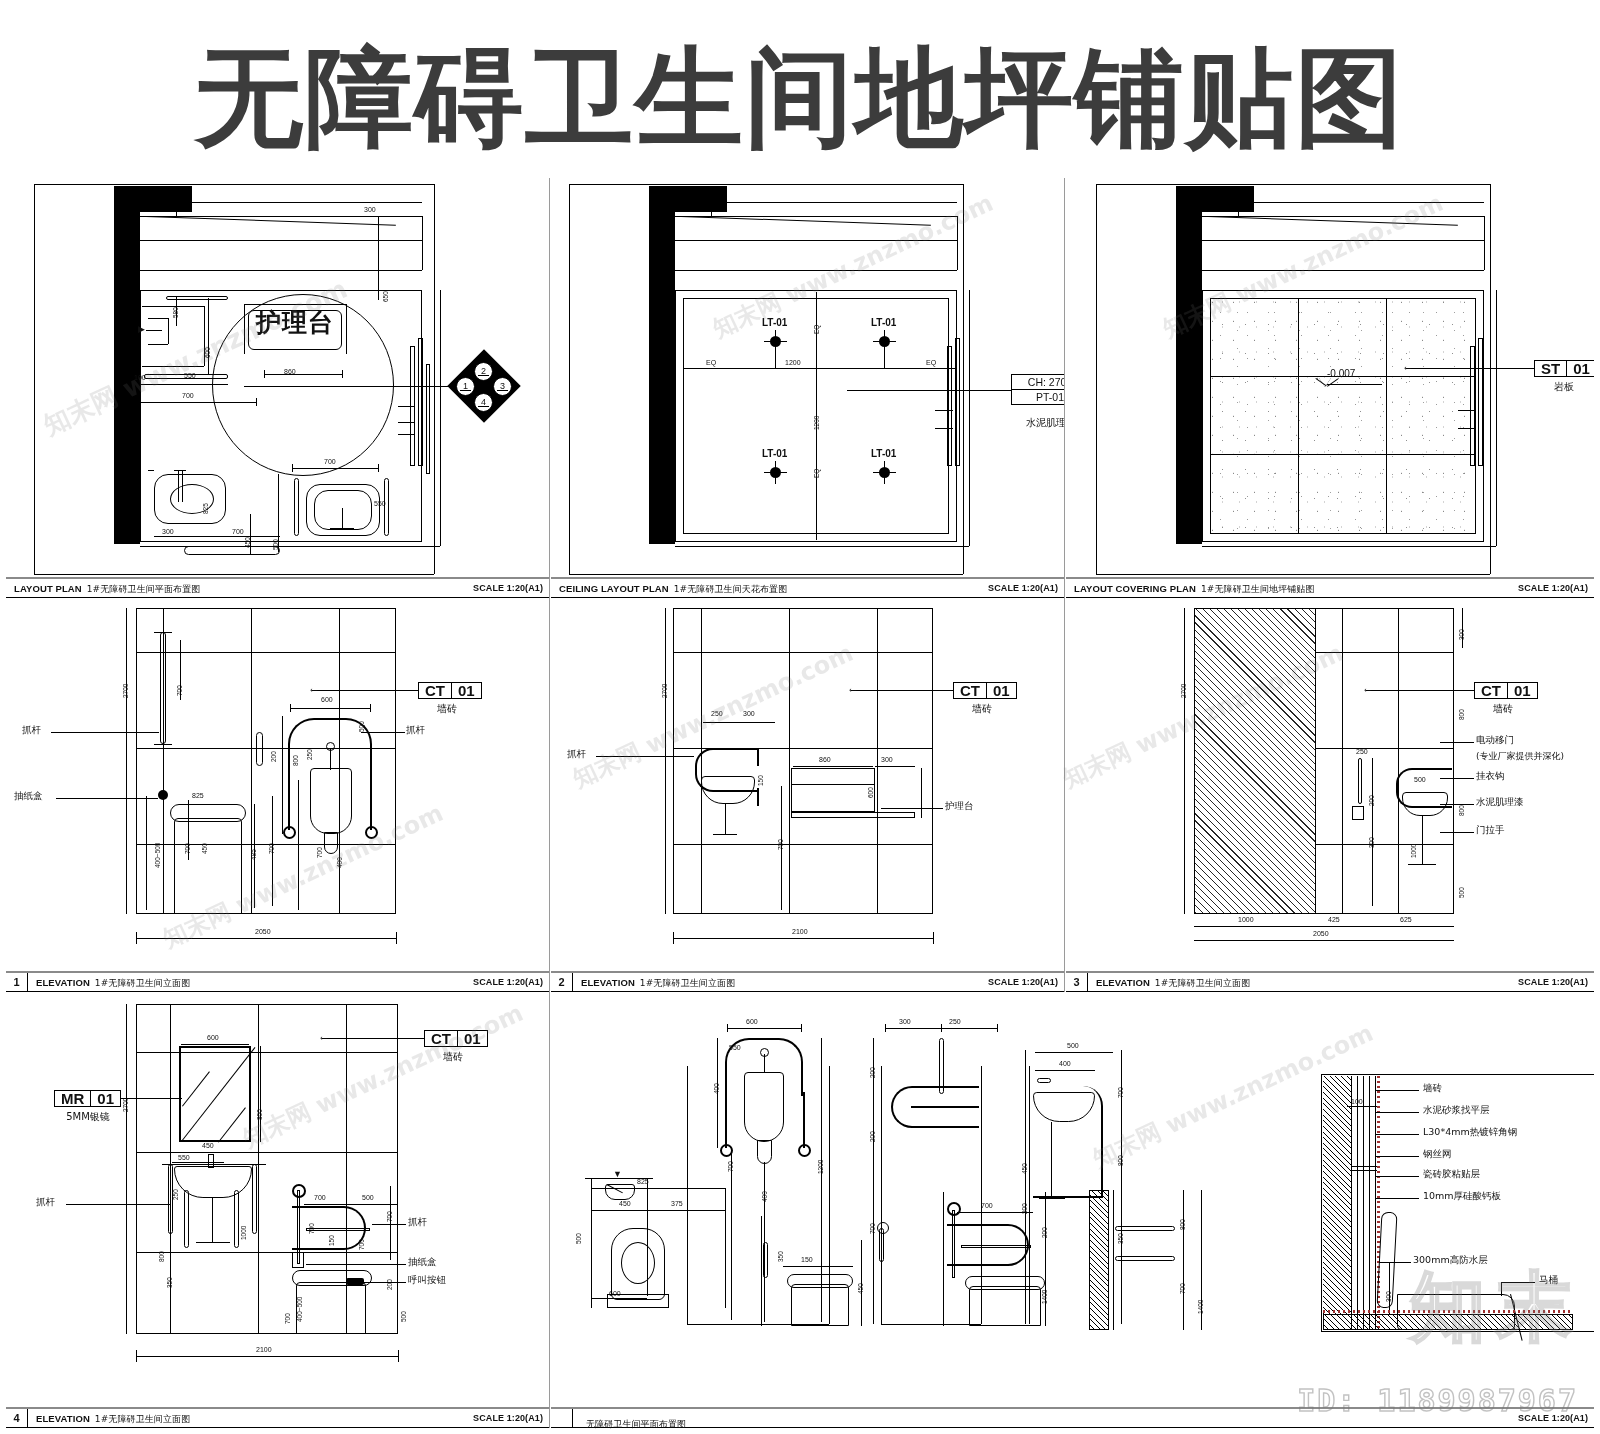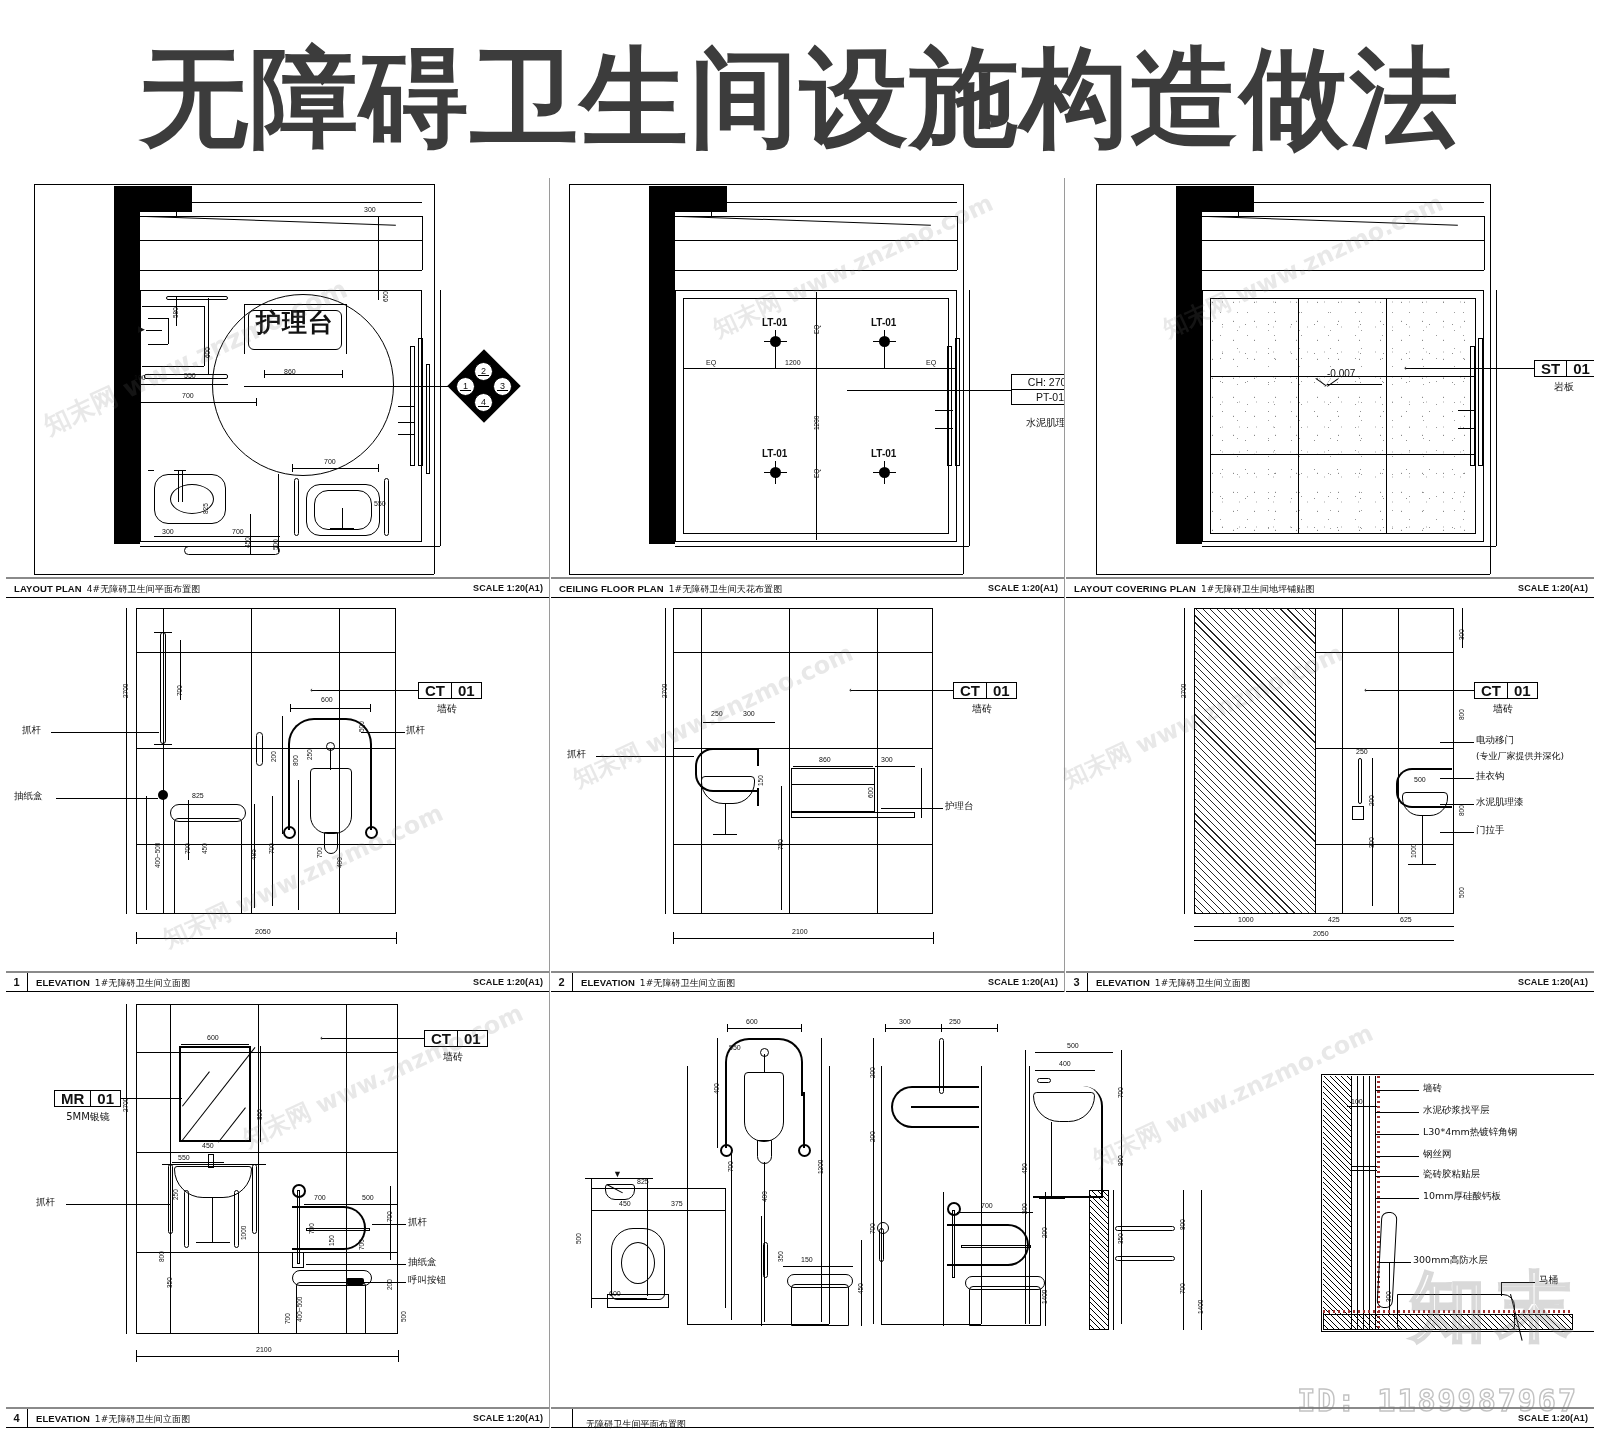--- a/index.html
+++ b/index.html
@@ -127,21 +127,21 @@
   #wm-id{
     position:absolute; right:22px; bottom:16px;
     font-size:30px; letter-spacing:2px; font-weight:bold;
     color:transparent; -webkit-text-stroke:1.4px rgba(120,120,120,.45);
     font-family:"DejaVu Sans Mono","DejaVu Sans",monospace;
   }
 </style>
 </head>
 <body>
 
-<div id="main-title">无障碍卫生间设施构造做法</div>
+<div id="main-title">无障碍卫生间地坪铺贴图</div>
 
 <div id="sheet">
 
   <div class="vsep" style="left:543px; top:0; height:1250px;"></div>
   <div class="vsep" style="left:1058px; top:0; height:814px;"></div>
   <div class="vsep" style="left:543px; top:816px; height:434px;"></div>
 
   <div class="panel" id="p-layout" style="left:0; top:0; width:543px; height:420px;">
     <div class="draw">
 
@@ -263,21 +263,21 @@
       <div class="dcirc" style="left:468px; top:215px;">
         <b>4</b>
           <i></i>
         </div>
     </div>
 
     <div class="tbar">
       <div class="body">
         <span class="ttl">
           <span>LAYOUT PLAN</span>
-          <span class="cn">4#无障碍卫生间平面布置图</span>
+          <span class="cn">1#无障碍卫生间平面布置图</span>
         </span>
         <span class="sc">SCALE 1:20(A1)</span>
       </div>
     </div>
   </div>
 
   <div class="panel" id="p-ceiling" style="left:545px; top:0; width:513px; height:420px;">
     <div class="draw">
 
       <div class="ln vl" style="left:18px; top:6px; height:390px;"></div>
@@ -344,21 +344,21 @@
       <div class="tag2" style="left:460px; top:196px;">
         <div>CH: 2700</div>
         <div>PT-01</div>
       </div>
       <div class="tagcap" style="left:456px; top:238px; width:88px;">水泥肌理漆</div>
     </div>
 
     <div class="tbar">
       <div class="body">
         <span class="ttl">
-          <span>CEILING FLOOR PLAN</span>
+          <span>CEILING LAYOUT PLAN</span>
           <span class="cn">1#无障碍卫生间天花布置图</span>
         </span>
         <span class="sc">SCALE 1:20(A1)</span>
       </div>
     </div>
   </div>
 
   <div class="panel" id="p-floor" style="left:1060px; top:0; width:528px; height:420px;">
     <div class="draw">
 

